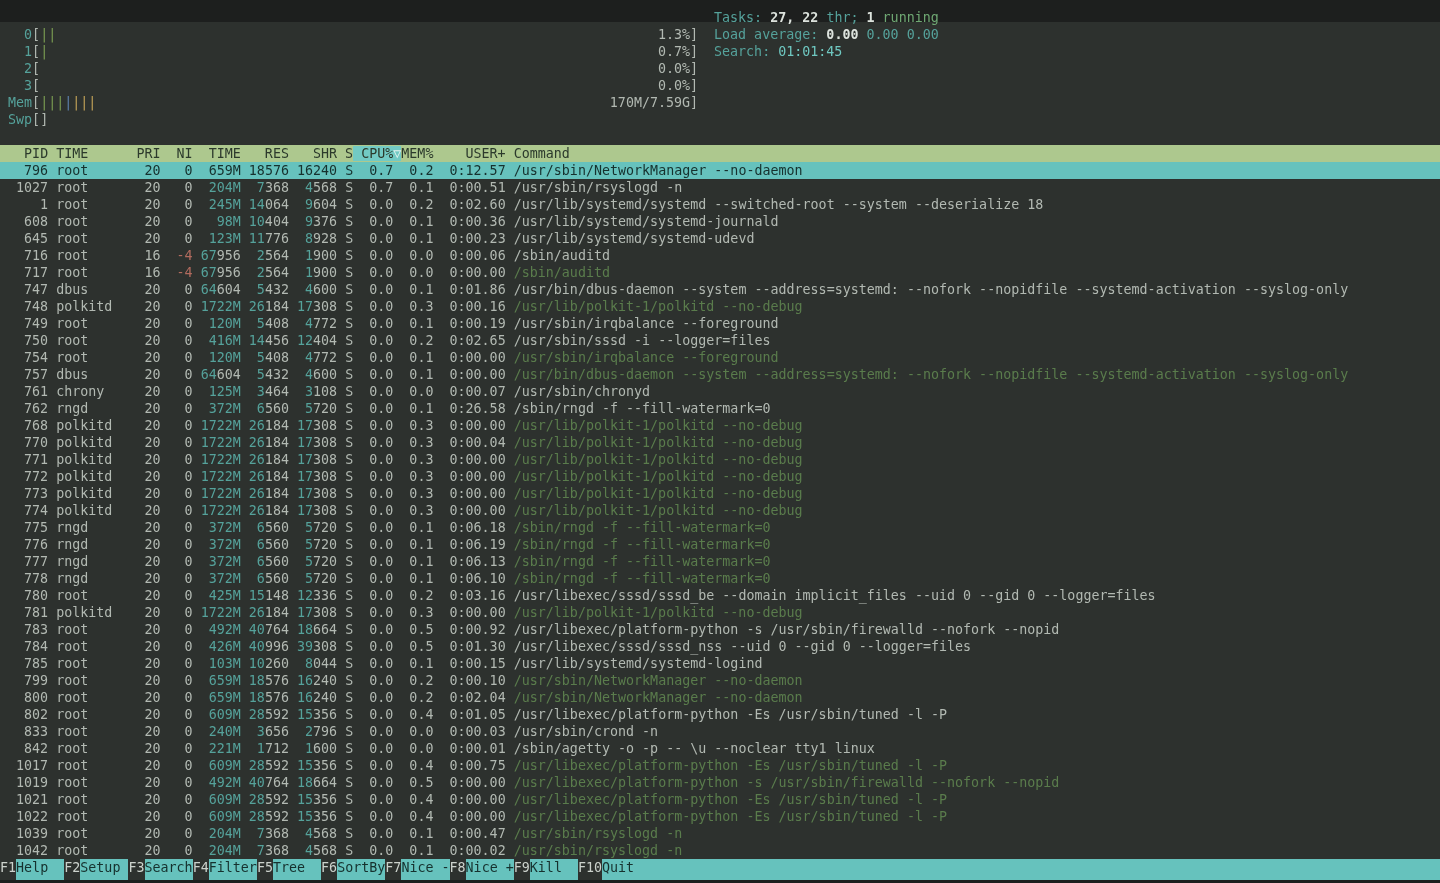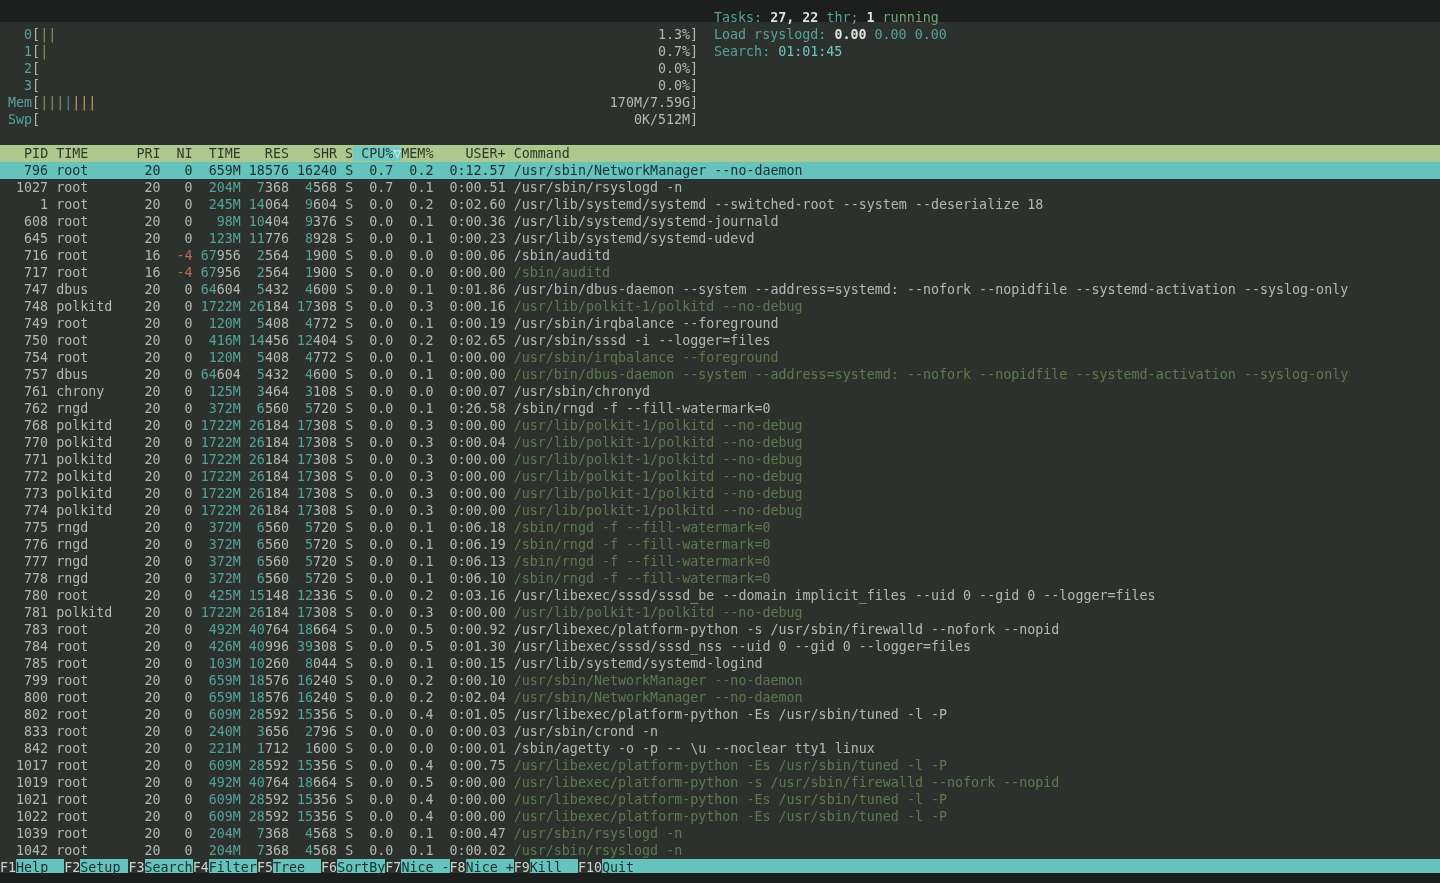--- a/index.html
+++ b/index.html
@@ -20,38 +20,38 @@
   .red{color:var(--red)} .bold{color:var(--bold);font-weight:bold}
   .ucyan{color:var(--ucyan);font-weight:normal}
   .minner{display:inline-flex;width:81ch;justify-content:space-between;vertical-align:bottom}
   .hdr{background:var(--hdrbg);color:var(--hdrfg)}
   .hdr .sort{background:var(--sortbg)}
   .hdr .arrow{color:#e4f2ee}
   .row.selected{background:var(--selbg)}
   .row.selected span{color:var(--selfg) !important;font-weight:normal}
   .summary{position:absolute;left:714px;top:9px}
   .summary .line{white-space:pre}
-  .fbar{display:flex;white-space:pre;height:14px}
+  .fbar{display:flex;white-space:pre;height:21px}
   .fitem{display:inline-flex}
   .fitem:last-child{flex:1 1 auto}
   .fkey{color:#ccd2cc}
   .flabel{background:var(--selbg);color:var(--selfg)}
   .fitem:last-child .flabel{flex:1 1 auto}
 </style>
 </head>
 <body>
 
 <div class="term">
   <div id="meters">
       <div class="line"><span class="teal">   0</span><span class="fg">[</span><span class="minner"><span><span style="color: rgb(124, 158, 82);">|</span><span style="color: rgb(124, 158, 82);">|</span></span><span class="fg">1.3%</span></span><span class="fg">]</span></div>
       <div class="line"><span class="teal">   1</span><span class="fg">[</span><span class="minner"><span><span style="color: rgb(124, 158, 82);">|</span></span><span class="fg">0.7%</span></span><span class="fg">]</span></div>
       <div class="line"><span class="teal">   2</span><span class="fg">[</span><span class="minner"><span></span><span class="fg">0.0%</span></span><span class="fg">]</span></div>
       <div class="line"><span class="teal">   3</span><span class="fg">[</span><span class="minner"><span></span><span class="fg">0.0%</span></span><span class="fg">]</span></div>
       <div class="line"><span class="teal"> Mem</span><span class="fg">[</span><span class="minner"><span><span style="color: rgb(124, 158, 82);">|</span><span style="color: rgb(124, 158, 82);">|</span><span style="color: rgb(124, 158, 82);">|</span><span style="color: rgb(93, 128, 173);">|</span><span style="color: rgb(194, 162, 88);">|</span><span style="color: rgb(194, 162, 88);">|</span><span style="color: rgb(194, 162, 88);">|</span></span><span class="fg">170M/7.59G</span></span><span class="fg">]</span></div>
-      <div class="line"><span class="teal"> Swp</span><span class="fg">[</span><span class="minner"><span></span><span class="fg">0K/512M</span></span><span class="fg">]</span></div>
+      <div class="line"><span class="teal"> Swp</span><span class="fg">[</span><span class="fg">]</span></div>
     </div>
   <div class="line"> </div>
   <div class="line hdr" id="table-header"><span> </span><span>  PID</span><span> </span><span>TIME     </span><span> </span><span>PRI</span><span>  NI</span><span>  TIME</span><span>   RES</span><span>   SHR</span><span> S</span><span class="sort"> CPU%</span><span class="sort arrow">▽</span><span>MEM%</span><span>    USER+</span><span> </span><span>Command</span></div>
   <div id="rows">
       <div class="line row selected"><span class="fg">   796 </span><span class="fg">root      </span><span class="fg"> 20</span><span class="fg">   0</span><span class="fg">  </span><span class="teal">659M</span><span class="fg"> </span><span class="teal">18</span><span class="fg">576</span><span class="fg"> </span><span class="teal">16</span><span class="fg">240</span><span class="fg"> S</span><span class="fg">  0.7</span><span class="fg"> </span><span class="fg"> 0.2</span><span class="fg">  0:12.57</span><span class="fg"> </span><span class="fg">/usr/sbin/NetworkManager --no-daemon</span></div>
       <div class="line row"><span class="fg">  1027 </span><span class="fg">root      </span><span class="fg"> 20</span><span class="fg">   0</span><span class="fg">  </span><span class="teal">204M</span><span class="fg">  </span><span class="teal">7</span><span class="fg">368</span><span class="fg">  </span><span class="teal">4</span><span class="fg">568</span><span class="fg"> S</span><span class="fg">  0.7</span><span class="fg"> </span><span class="fg"> 0.1</span><span class="fg">  0:00.51</span><span class="fg"> </span><span class="fg">/usr/sbin/rsyslogd -n</span></div>
       <div class="line row"><span class="fg">     1 </span><span class="fg">root      </span><span class="fg"> 20</span><span class="fg">   0</span><span class="fg">  </span><span class="teal">245M</span><span class="fg"> </span><span class="teal">14</span><span class="fg">064</span><span class="fg">  </span><span class="teal">9</span><span class="fg">604</span><span class="fg"> S</span><span class="fg">  0.0</span><span class="fg"> </span><span class="fg"> 0.2</span><span class="fg">  0:02.60</span><span class="fg"> </span><span class="fg">/usr/lib/systemd/systemd --switched-root --system --deserialize 18</span></div>
       <div class="line row"><span class="fg">   608 </span><span class="fg">root      </span><span class="fg"> 20</span><span class="fg">   0</span><span class="fg">   </span><span class="teal">98M</span><span class="fg"> </span><span class="teal">10</span><span class="fg">404</span><span class="fg">  </span><span class="teal">9</span><span class="fg">376</span><span class="fg"> S</span><span class="fg">  0.0</span><span class="fg"> </span><span class="fg"> 0.1</span><span class="fg">  0:00.36</span><span class="fg"> </span><span class="fg">/usr/lib/systemd/systemd-journald</span></div>
       <div class="line row"><span class="fg">   645 </span><span class="fg">root      </span><span class="fg"> 20</span><span class="fg">   0</span><span class="fg">  </span><span class="teal">123M</span><span class="fg"> </span><span class="teal">11</span><span class="fg">776</span><span class="fg">  </span><span class="teal">8</span><span class="fg">928</span><span class="fg"> S</span><span class="fg">  0.0</span><span class="fg"> </span><span class="fg"> 0.1</span><span class="fg">  0:00.23</span><span class="fg"> </span><span class="fg">/usr/lib/systemd/systemd-udevd</span></div>
       <div class="line row"><span class="fg">   716 </span><span class="fg">root      </span><span class="fg"> 16</span><span class="red">  -4</span><span class="fg"> </span><span class="teal">67</span><span class="fg">956</span><span class="fg">  </span><span class="teal">2</span><span class="fg">564</span><span class="fg">  </span><span class="teal">1</span><span class="fg">900</span><span class="fg"> S</span><span class="fg">  0.0</span><span class="fg"> </span><span class="fg"> 0.0</span><span class="fg">  0:00.06</span><span class="fg"> </span><span class="fg">/sbin/auditd</span></div>
@@ -89,15 +89,15 @@
       <div class="line row"><span class="fg">  1021 </span><span class="fg">root      </span><span class="fg"> 20</span><span class="fg">   0</span><span class="fg">  </span><span class="teal">609M</span><span class="fg"> </span><span class="teal">28</span><span class="fg">592</span><span class="fg"> </span><span class="teal">15</span><span class="fg">356</span><span class="fg"> S</span><span class="fg">  0.0</span><span class="fg"> </span><span class="fg"> 0.4</span><span class="fg">  0:00.00</span><span class="fg"> </span><span class="green">/usr/libexec/platform-python -Es /usr/sbin/tuned -l -P</span></div>
       <div class="line row"><span class="fg">  1022 </span><span class="fg">root      </span><span class="fg"> 20</span><span class="fg">   0</span><span class="fg">  </span><span class="teal">609M</span><span class="fg"> </span><span class="teal">28</span><span class="fg">592</span><span class="fg"> </span><span class="teal">15</span><span class="fg">356</span><span class="fg"> S</span><span class="fg">  0.0</span><span class="fg"> </span><span class="fg"> 0.4</span><span class="fg">  0:00.00</span><span class="fg"> </span><span class="green">/usr/libexec/platform-python -Es /usr/sbin/tuned -l -P</span></div>
       <div class="line row"><span class="fg">  1039 </span><span class="fg">root      </span><span class="fg"> 20</span><span class="fg">   0</span><span class="fg">  </span><span class="teal">204M</span><span class="fg">  </span><span class="teal">7</span><span class="fg">368</span><span class="fg">  </span><span class="teal">4</span><span class="fg">568</span><span class="fg"> S</span><span class="fg">  0.0</span><span class="fg"> </span><span class="fg"> 0.1</span><span class="fg">  0:00.47</span><span class="fg"> </span><span class="green">/usr/sbin/rsyslogd -n</span></div>
       <div class="line row"><span class="fg">  1042 </span><span class="fg">root      </span><span class="fg"> 20</span><span class="fg">   0</span><span class="fg">  </span><span class="teal">204M</span><span class="fg">  </span><span class="teal">7</span><span class="fg">368</span><span class="fg">  </span><span class="teal">4</span><span class="fg">568</span><span class="fg"> S</span><span class="fg">  0.0</span><span class="fg"> </span><span class="fg"> 0.1</span><span class="fg">  0:00.02</span><span class="fg"> </span><span class="green">/usr/sbin/rsyslogd -n</span></div>
     </div>
   <div class="fbar" id="fbar"><span class="fitem"><span class="fkey">F1</span><span class="flabel">Help  </span></span><span class="fitem"><span class="fkey">F2</span><span class="flabel">Setup </span></span><span class="fitem"><span class="fkey">F3</span><span class="flabel">Search</span></span><span class="fitem"><span class="fkey">F4</span><span class="flabel">Filter</span></span><span class="fitem"><span class="fkey">F5</span><span class="flabel">Tree  </span></span><span class="fitem"><span class="fkey">F6</span><span class="flabel">SortBy</span></span><span class="fitem"><span class="fkey">F7</span><span class="flabel">Nice -</span></span><span class="fitem"><span class="fkey">F8</span><span class="flabel">Nice +</span></span><span class="fitem"><span class="fkey">F9</span><span class="flabel">Kill  </span></span><span class="fitem"><span class="fkey">F10</span><span class="flabel">Quit  </span></span></div>
 </div>
 
 <div class="summary">
   <div class="line"><span class="teal">Tasks:</span><span> </span><span class="bold">27,</span><span> </span><span class="bold">22</span><span> </span><span class="teal">thr;</span><span> </span><span class="bold">1</span><span> </span><span class="green" style="color:#6fa873">running</span></div>
-  <div class="line"><span class="teal">Load rsyslogd:</span><span> </span><span class="bold">0.00</span><span> </span><span class="teal">0.00</span><span> </span><span class="teal">0.00</span></div>
+  <div class="line"><span class="teal">Load average:</span><span> </span><span class="bold">0.00</span><span> </span><span class="teal">0.00</span><span> </span><span class="teal">0.00</span></div>
   <div class="line"><span class="teal">Search:</span><span> </span><span class="ucyan">01:01:45</span></div>
 </div>
 
 </body></html>

